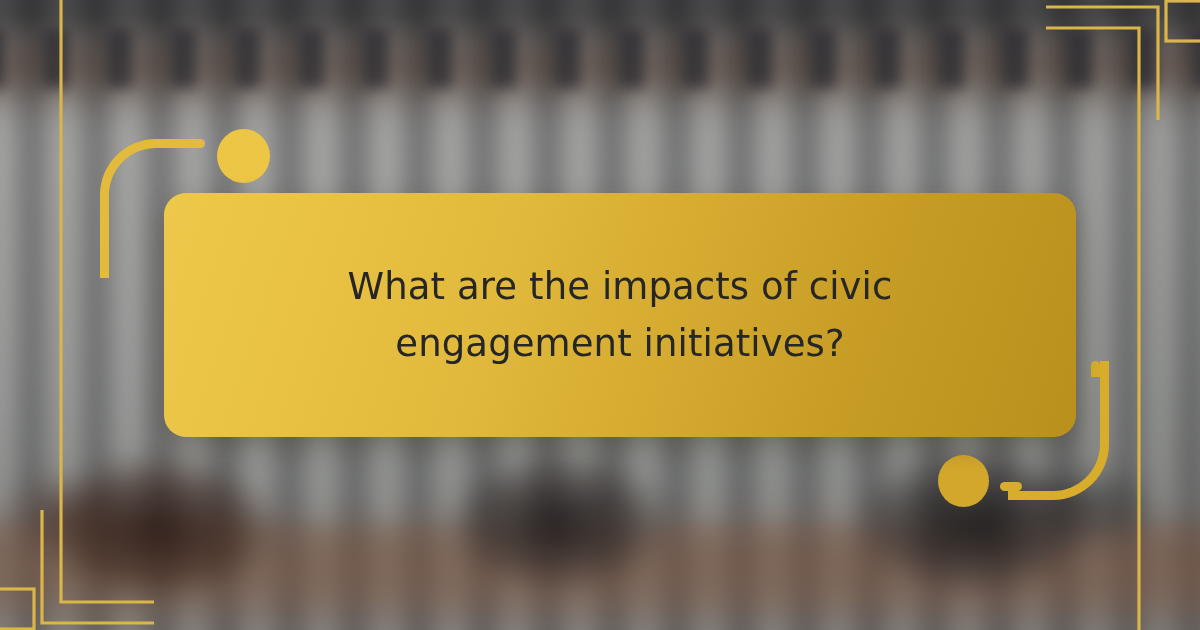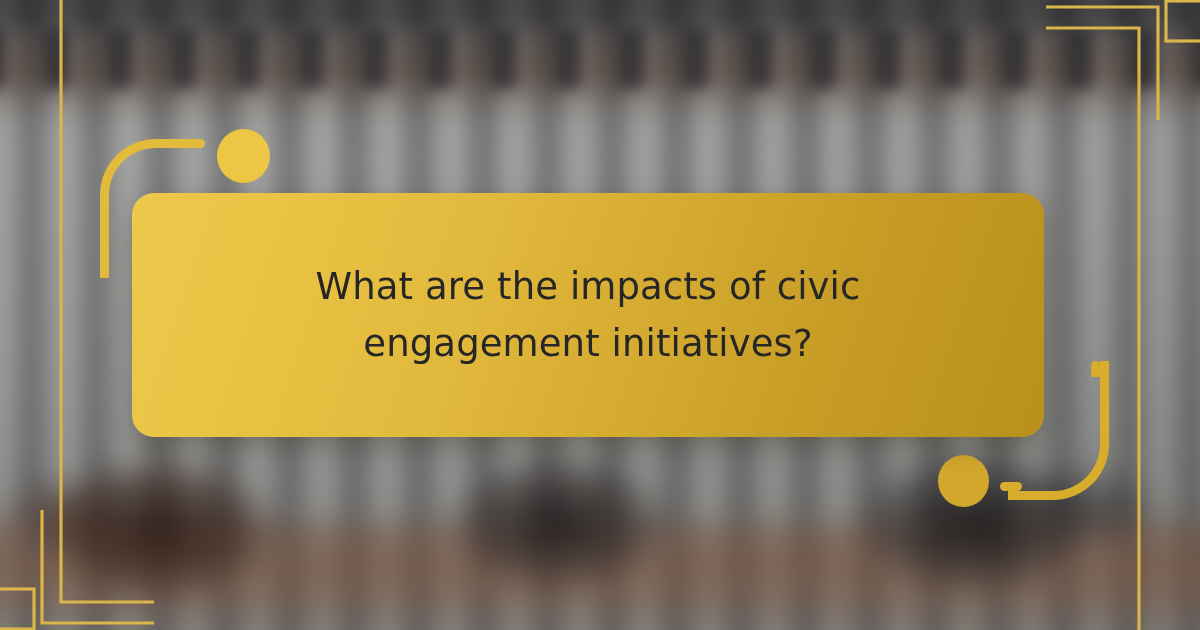--- a/index.html
+++ b/index.html
@@ -119,21 +119,21 @@
   }
   .dot-br {
     left: 938px; top: 455px;
     width: 51px; height: 52px;
     background: #d2a72c;
   }
 
   
   .card {
     position: absolute;
-    left: 132px; top: 193px;
+    left: 164px; top: 193px;
     width: 912px; height: 244px;
     border-radius: 22px;
     background: linear-gradient(108deg,
         #eec84a 0%,
         #e9c244 18%,
         #e0b83b 38%,
         #d3a92f 58%,
         #c69c25 76%,
         #b8901b 100%);
     box-shadow: 0 10px 26px rgba(40,30,10,.28);

